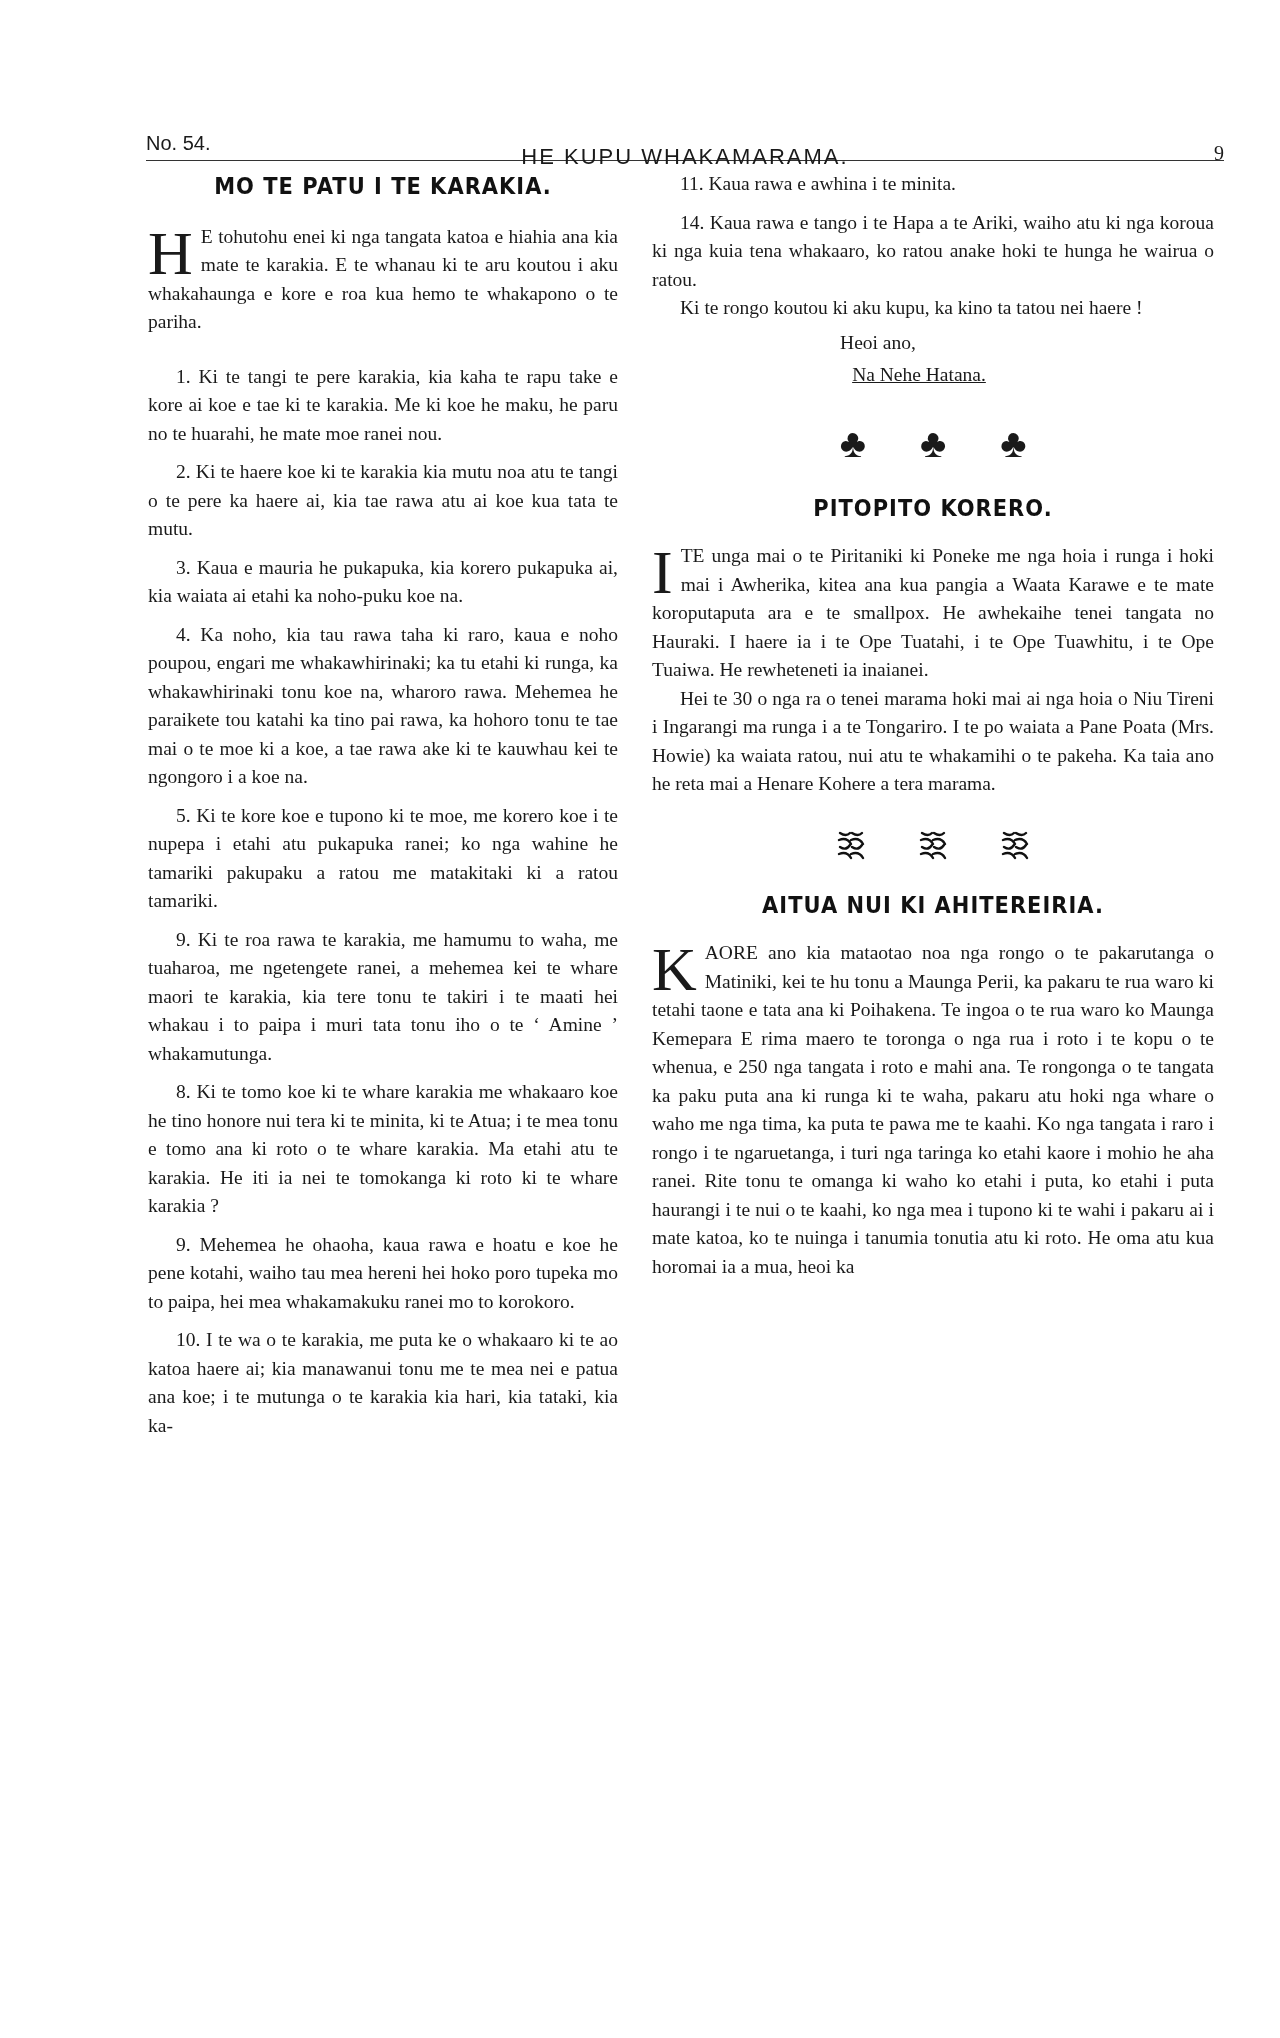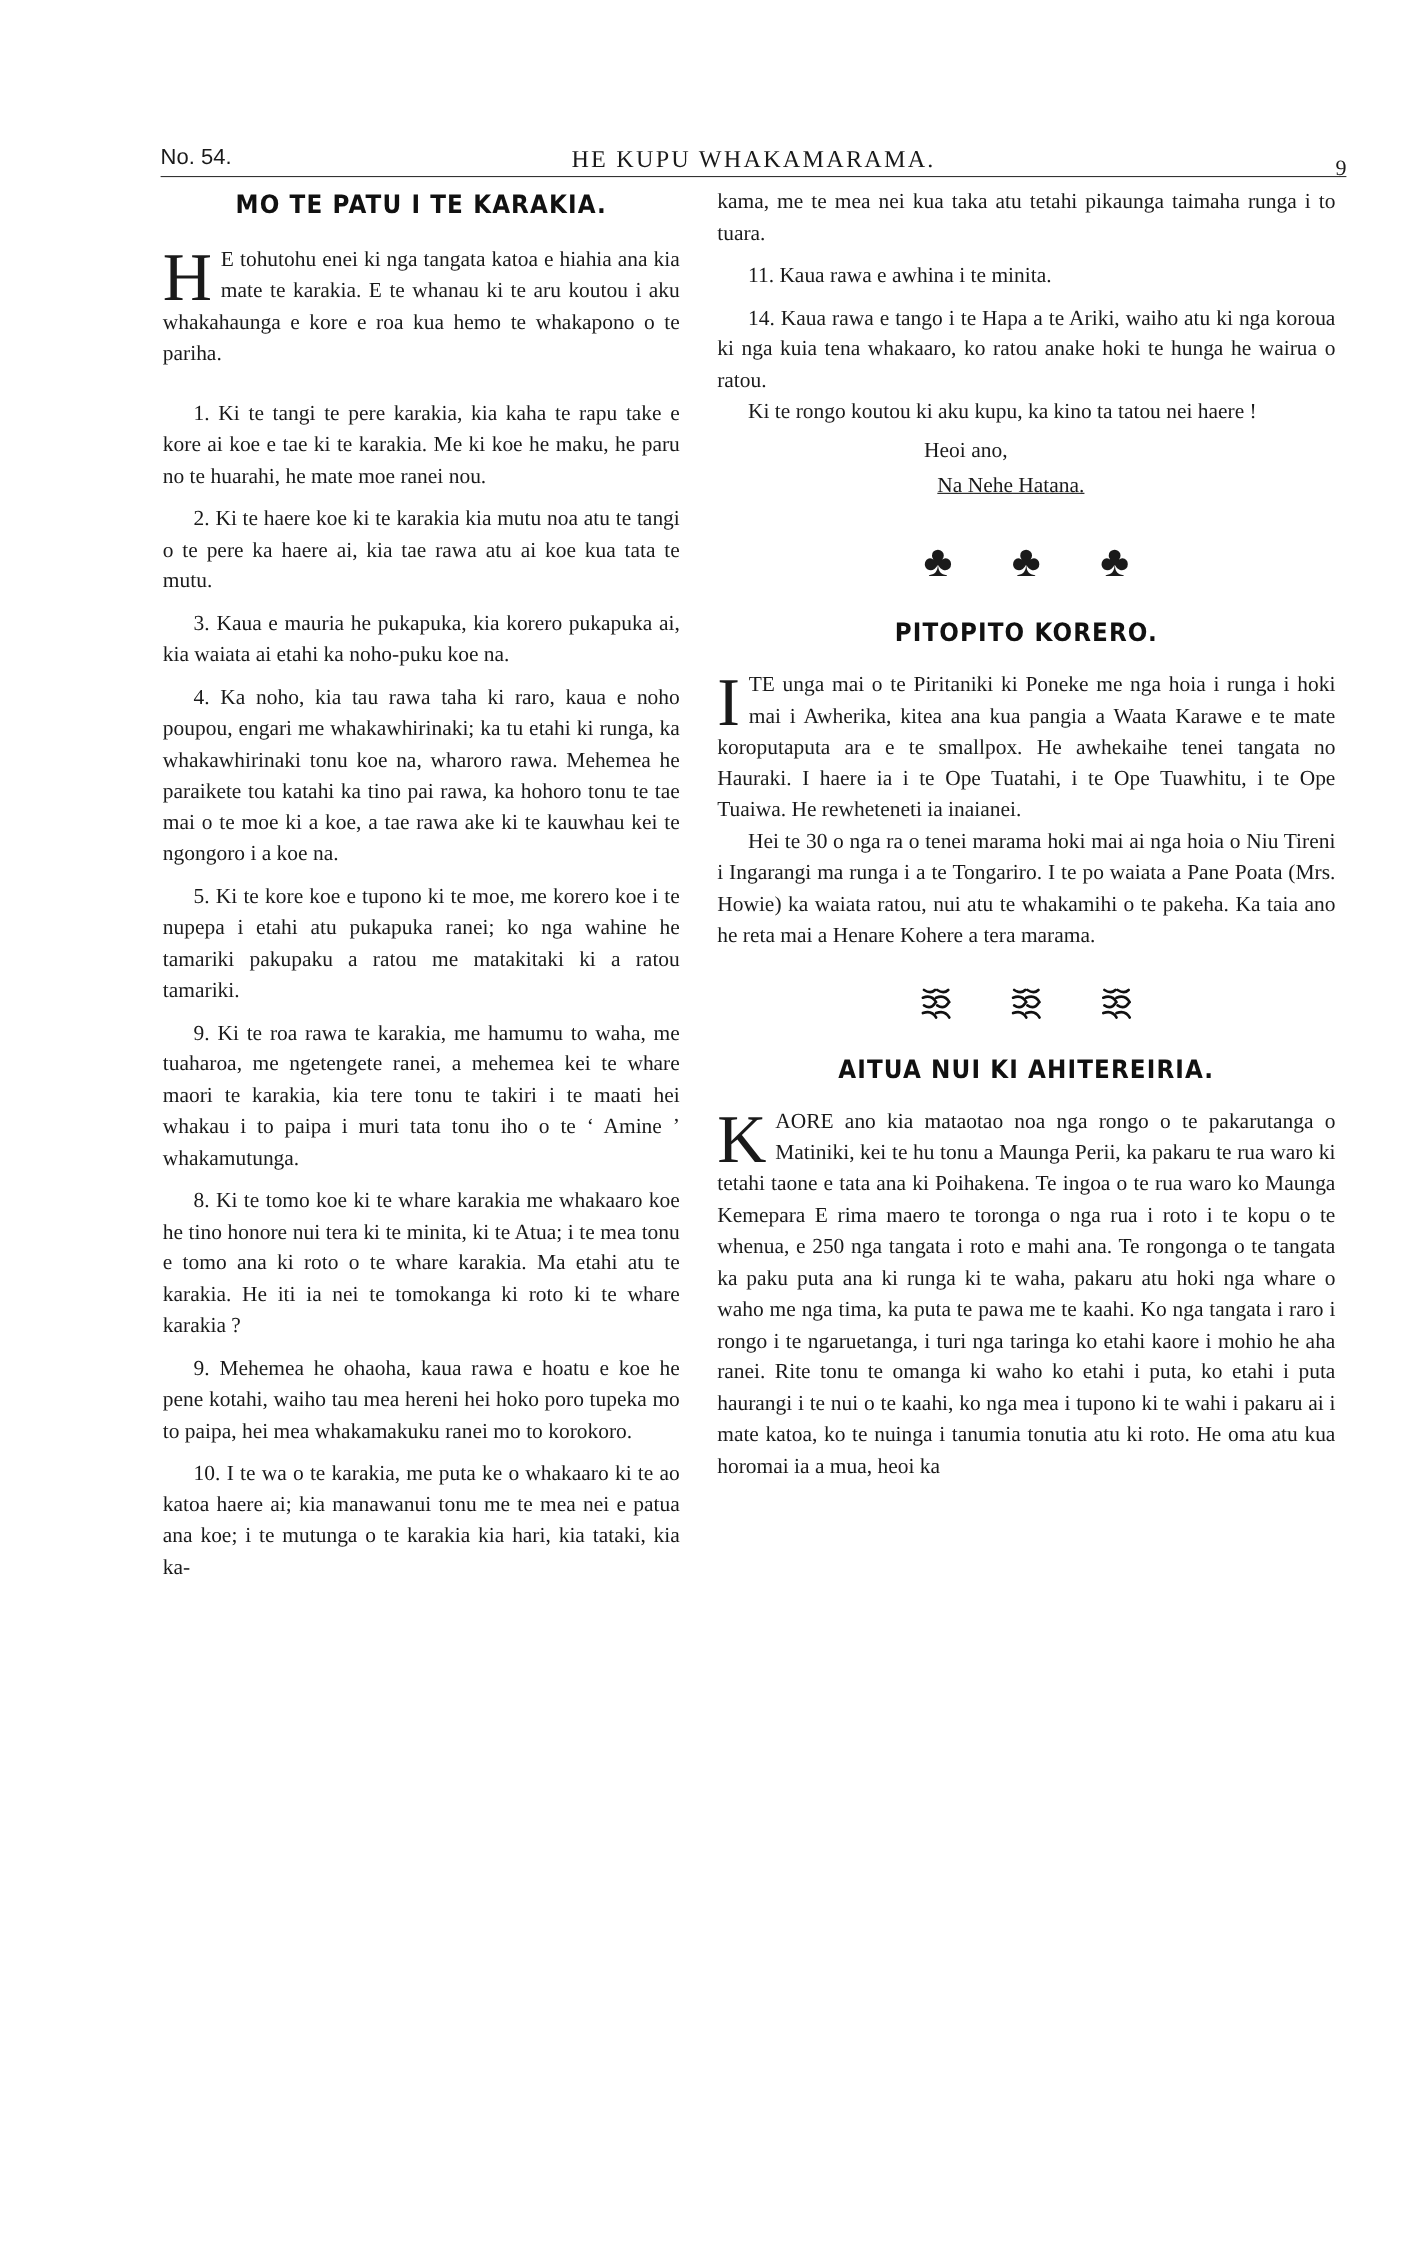--- a/index.html
+++ b/index.html
@@ -6,21 +6,21 @@
   body {
     width: 1280px; height: 2038px; position: relative; overflow: hidden;
     font-family: "DejaVu Serif", "Liberation Serif", serif;
     color: #1a1a1a;
   }
   .header {
     position: absolute; left: 146px; top: 128px; width: 1078px; height: 32px;
     border-bottom: 1.5px solid #333;
   }
   .header .issue { position: absolute; left: 0; top: 4px; font-size: 20px; font-family: Liberation Sans, sans-serif; }
-  .header .title { position: absolute; left: 0; right: 0; top: 4px; text-align: center; font-size: 22px; letter-spacing: 2px; font-family: Liberation Serif, serif; }
+  .header .title { position: absolute; left: 0; right: 0; top: 16px; text-align: center; font-size: 22px; letter-spacing: 2px; font-family: Liberation Sans, sans-serif; }
   .header .pnum { position: absolute; right: 0; top: 14px; font-size: 20px; font-family: "Liberation Serif", serif; }
 
   .col { position: absolute; top: 170px; font-family: "Liberation Serif", serif; font-size: 19.5px; line-height: 28.5px; text-align: justify; }
   .col.left { left: 148px; width: 470px; }
   .col.right { left: 652px; width: 562px; }
 
   .heading {
     font-family: "DejaVu Sans", sans-serif; font-weight: bold; text-align: center;
     font-size: 21px; letter-spacing: 1px; margin: 0; color: #111;
     transform: scaleY(1.1);
@@ -60,21 +60,20 @@
   <p class="para">3.  Kaua e mauria he pukapuka, kia korero pukapuka ai, kia waiata ai etahi ka noho-puku koe na.</p>
   <p class="para">4.  Ka noho, kia tau rawa taha ki raro, kaua e noho poupou, engari me whakawhirinaki; ka tu etahi ki runga, ka whakawhirinaki tonu koe na, wharoro rawa.  Mehemea he paraikete tou katahi ka tino pai rawa, ka hohoro tonu te tae mai o te moe ki a koe, a tae rawa ake ki te kauwhau kei te ngongoro i a koe na.</p>
   <p class="para">5. Ki te kore koe e tupono ki te moe, me korero koe i te nupepa i etahi atu pukapuka ranei;  ko nga wahine he tamariki pakupaku a ratou me matakitaki ki a ratou tamariki.</p>
   <p class="para">9.  Ki te roa rawa te karakia, me hamumu to waha, me tuaharoa, me ngetengete ranei, a mehemea kei te whare maori te karakia, kia tere tonu te takiri i te maati hei whakau i to paipa i muri tata tonu iho o te ‘ Amine ’ whakamutunga.</p>
   <p class="para">8.  Ki te tomo koe ki te whare karakia me whakaaro koe he tino honore nui tera ki te minita, ki te Atua;  i te mea tonu e tomo ana ki roto o te whare karakia.   Ma etahi atu te karakia.   He iti ia nei te tomokanga ki roto ki te whare karakia ?</p>
   <p class="para">9.  Mehemea he ohaoha, kaua rawa e hoatu e koe he pene kotahi, waiho tau mea hereni hei hoko poro tupeka mo to paipa, hei mea whakamakuku ranei mo to korokoro.</p>
   <p class="para tight">10.  I te wa o te karakia, me puta ke o whakaaro ki te ao katoa haere ai;  kia manawanui tonu me te mea nei e patua ana koe;   i te mutunga o te karakia kia hari, kia tataki, kia ka-</p>
 </div>
 
 <div class="col right">
-  <p class="lead">kama, me te mea nei kua taka atu tetahi pikaunga taimaha  runga i to tuara.</p>
   <p class="para">11.  Kaua rawa e awhina i te minita.</p>
   <p class="para tight">14.  Kaua rawa e tango i te Hapa a te Ariki, waiho atu ki nga koroua ki nga kuia tena whakaaro, ko ratou anake hoki te hunga he wairua o ratou.</p>
   <p class="para tight">Ki te rongo koutou ki aku kupu, ka kino ta tatou nei haere !</p>
   <p class="sig sig1">Heoi ano,</p>
   <p class="sig sig2">Na Nehe Hatana.</p>
 
   <div class="ornaments">
     <span class="orn">♣</span>
     <span class="orn">♣</span>
     <span class="orn">♣</span>

